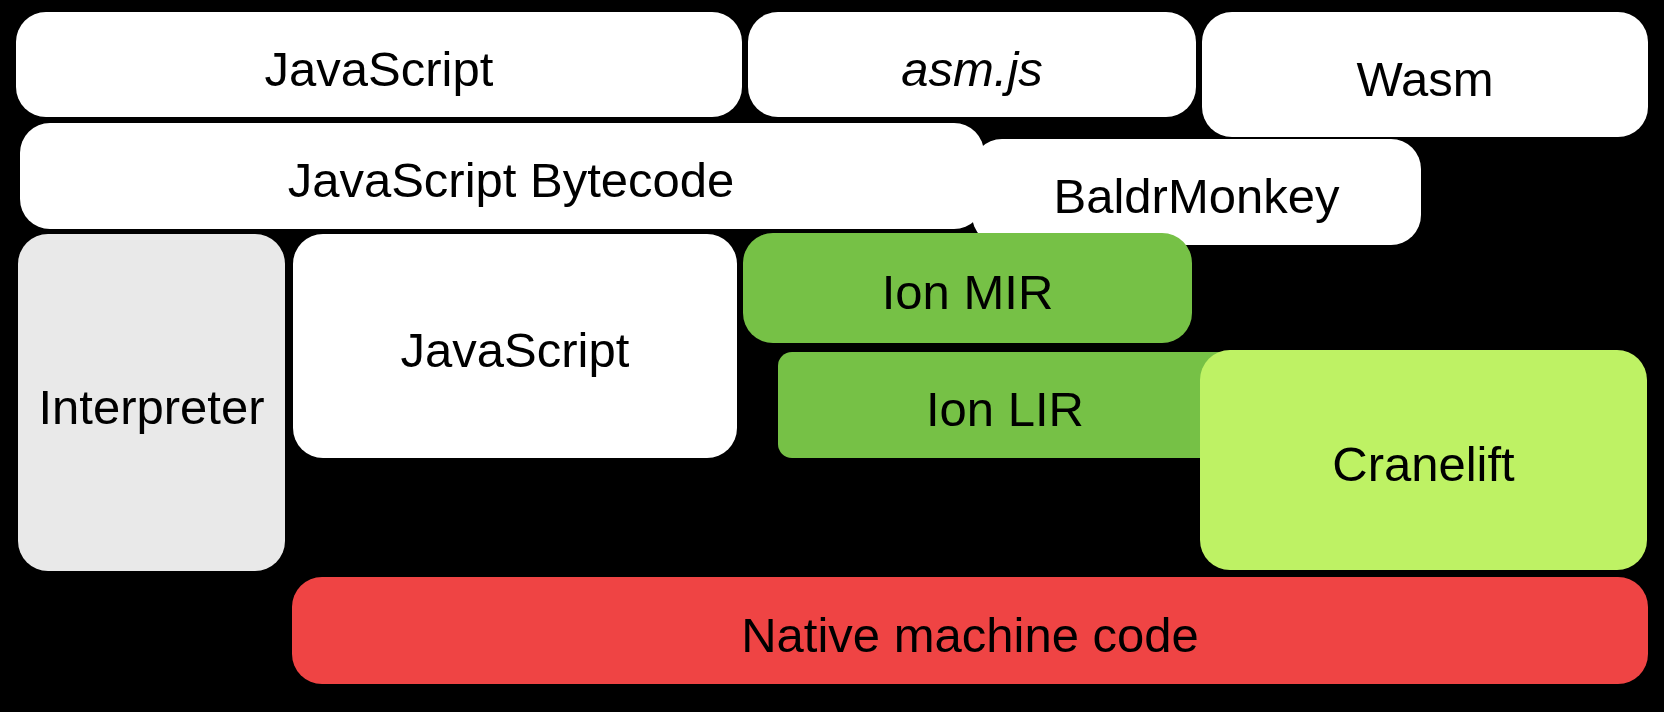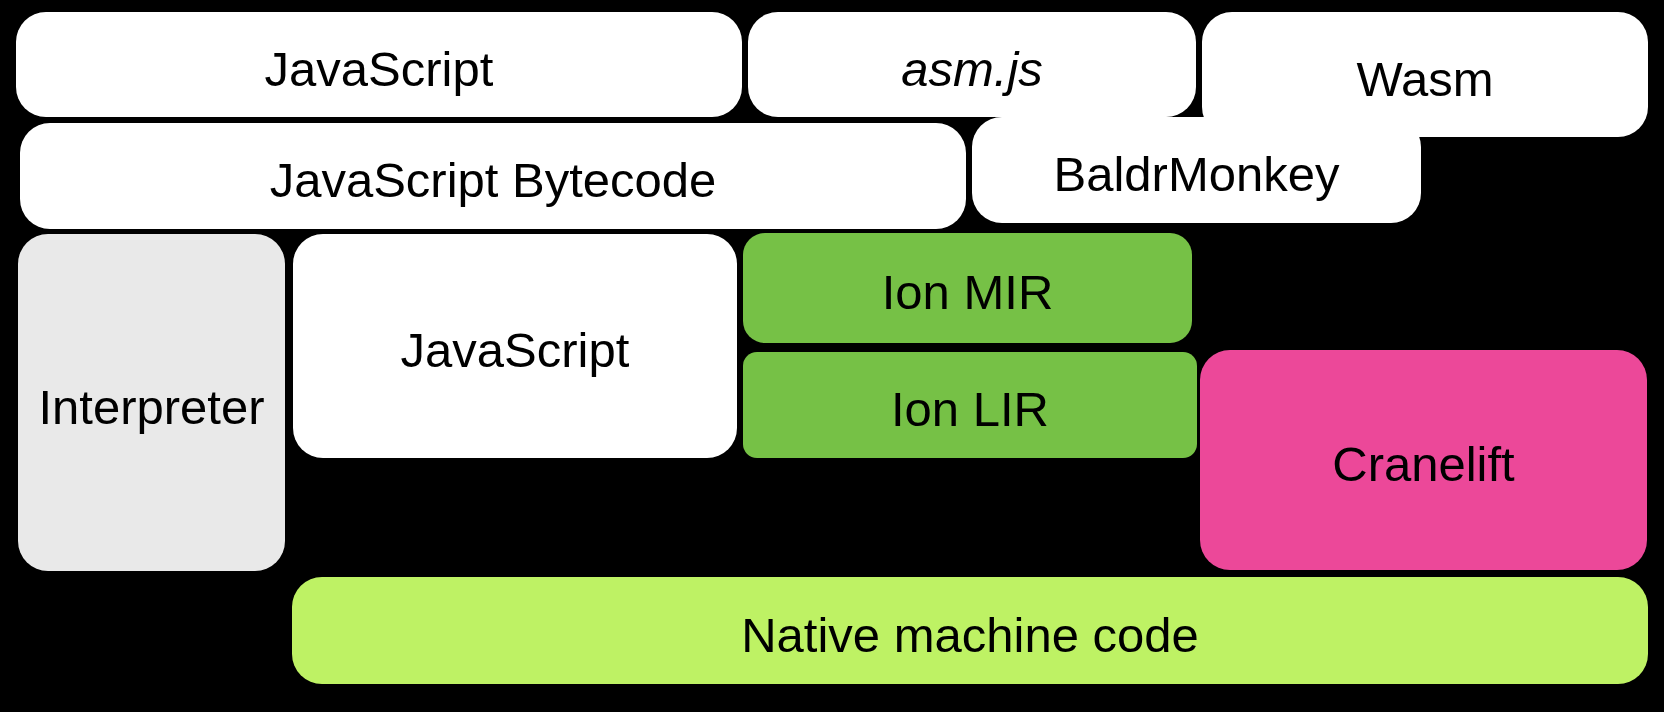--- a/index.html
+++ b/index.html
@@ -31,27 +31,27 @@
     text-align: center;
     font-size: 49px;
     line-height: 60px;
     white-space: nowrap;
   }
   
   .b-javascript  { left: 16px;   top: 12px;  width: 726px;  height: 105px; }
   .b-asmjs       { left: 748px;  top: 12px;  width: 448px;  height: 105px; font-style: italic; }
   .b-wasm        { left: 1202px; top: 12px;  width: 446px;  height: 125px; }
   
-  .b-bytecode    { left: 20px;   top: 123px; width: 946px;  height: 106px; }
-  .b-baldrmonkey { left: 972px;  top: 117px; width: 449px;  height: 106px; }
+  .b-bytecode    { left: 20px;   top: 123px; width: 946px;  height: 106px; padding-left: 18px; }
+  .b-baldrmonkey { left: 972px;  top: 139px; width: 449px;  height: 106px; }
   
   .b-interpreter { left: 18px;   top: 234px; width: 267px;  height: 337px; }
   .b-baseline    { left: 293px;  top: 234px; width: 444px;  height: 224px; }
   .b-ionmir      { left: 743px;  top: 233px; width: 449px;  height: 110px; }
-  .b-ionlir      { left: 743px;  top: 352px; width: 454px;  height: 106px; border-radius: 14px; }
+  .b-ionlir      { left: 778px;  top: 352px; width: 454px;  height: 106px; border-radius: 14px; }
   .b-cranelift   { left: 1200px; top: 350px; width: 447px;  height: 220px; }
   
   .b-macroasm    { left: 289px;  top: 462px; width: 906px;  height: 110px; }
   .b-native      { left: 292px;  top: 577px; width: 1356px; height: 107px; }
   .line { display: block; margin-top: 8px; }
 </style>
 </head>
 <body>
 
 <div class="diagram" style="background-color: rgb(0, 0, 0);">
@@ -77,30 +77,30 @@
   </div>
 
   <div class="box b-interpreter" style="background-color: rgb(233, 233, 233);">
     <span class="line">Interpreter</span>
   </div>
 
   <div class="box b-baseline" style="background-color: rgb(255, 255, 255);">
     <span class="line">JavaScript</span>
   </div>
 
-  <div class="box b-ionmir" style="background-color: rgb(118, 193, 70); border-radius: 22px;">
+  <div class="box b-ionmir" style="background-color: rgb(118, 193, 70);">
     <span class="line">Ion MIR</span>
   </div>
 
   <div class="box b-ionlir" style="background-color: rgb(118, 193, 70);">
     <span class="line">Ion LIR</span>
   </div>
 
-  <div class="box b-cranelift" style="background-color: #ec4899;">
+  <div class="box b-cranelift" style="background-color: #bef264;">
     <span class="line">Cranelift</span>
   </div>
 
 
-  <div class="box b-native" style="background-color: #bef264;">
+  <div class="box b-native" style="background-color: #ef4444;">
     <span class="line">Native machine code</span>
   </div>
 
 </div>
 
 </body></html>

